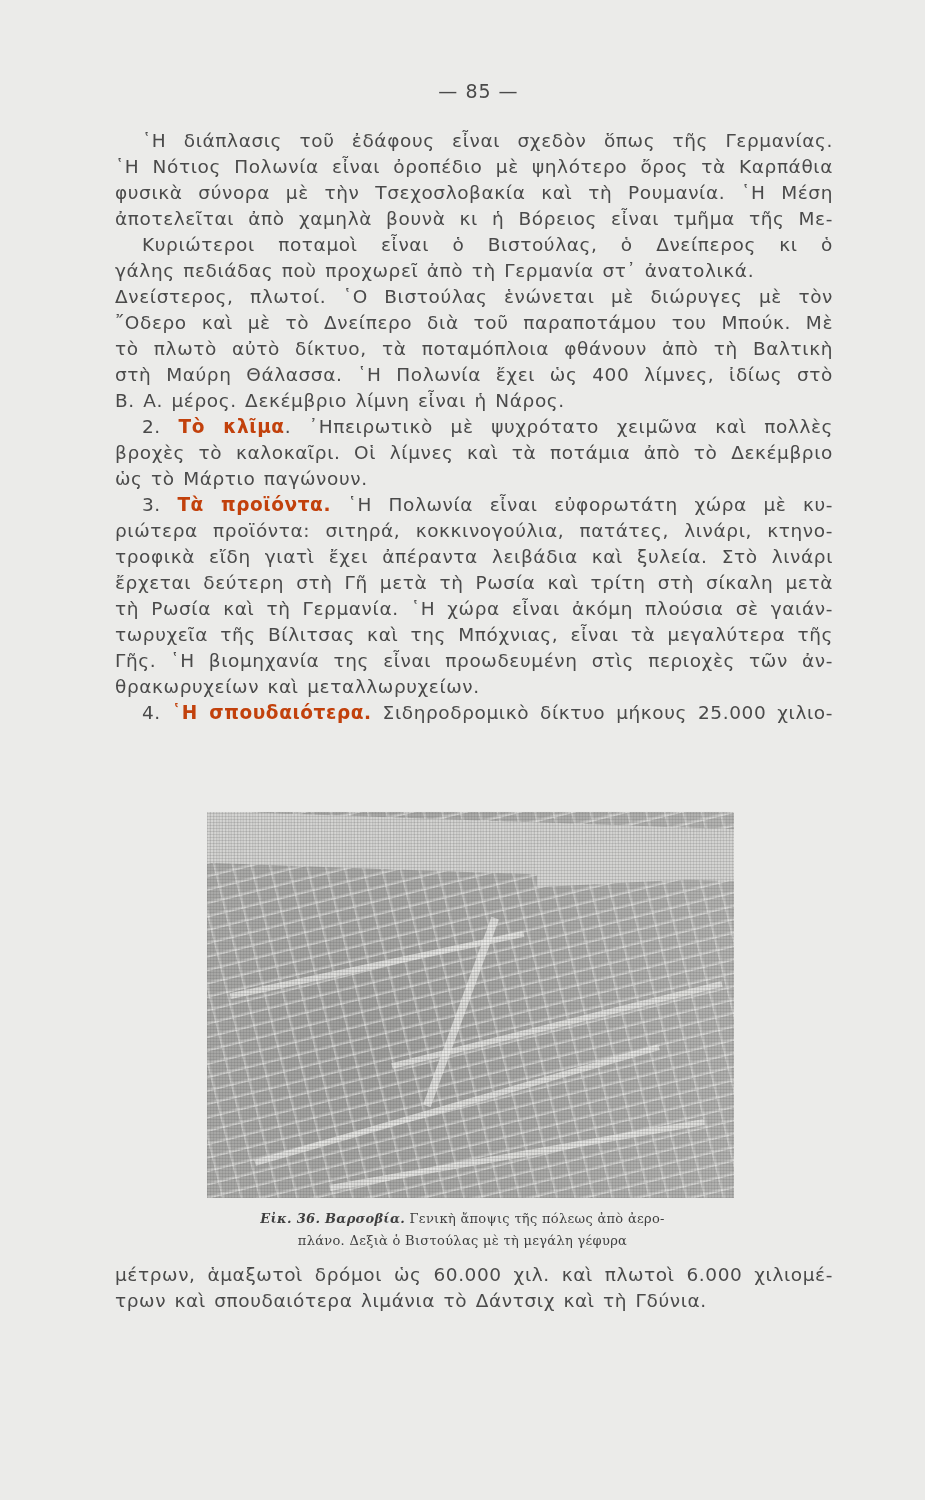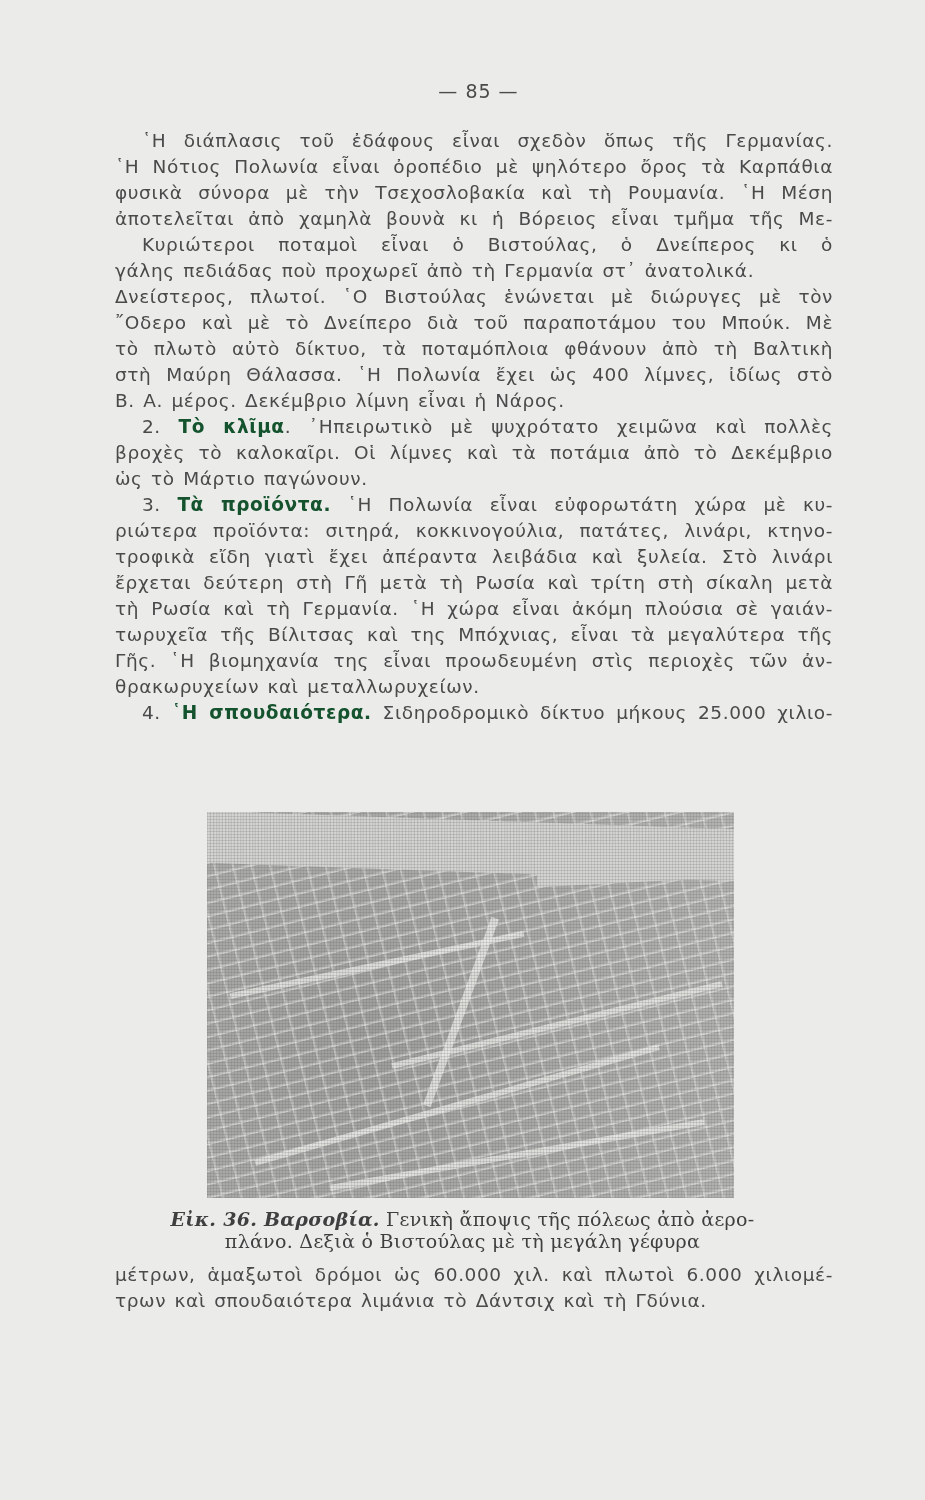--- a/index.html
+++ b/index.html
@@ -43,21 +43,21 @@
       text-align-last: justify;
     }
     .body-text .line.last {
       text-align-last: left;
     }
     .body-text .line.indent {
       padding-left: 27px;
     }
     .bold {
       font-weight: bold;
-      color: #14532d;
+      color: #c2410c;
     }
     .block-top { top: 128px; }
     .block-bottom { top: 1262px; }
     .figure {
       position: absolute;
       left: 207px;
       top: 812px;
       width: 527px;
       height: 386px;
       background:
@@ -97,21 +97,21 @@
       background: rgba(232,232,230,0.8);
       height: 6px;
     }
     .caption {
       position: absolute;
       left: 0;
       top: 1208px;
       width: 925px;
       text-align: center;
       font-family: "DejaVu Serif", serif;
-      font-size: 19px;
+      font-size: 13px;
       line-height: 22px;
       color: #3f3f3f;
       letter-spacing: 0.3px;
     }
     .caption .label {
       font-style: italic;
       font-weight: bold;
     }
   </style>
 </head>

